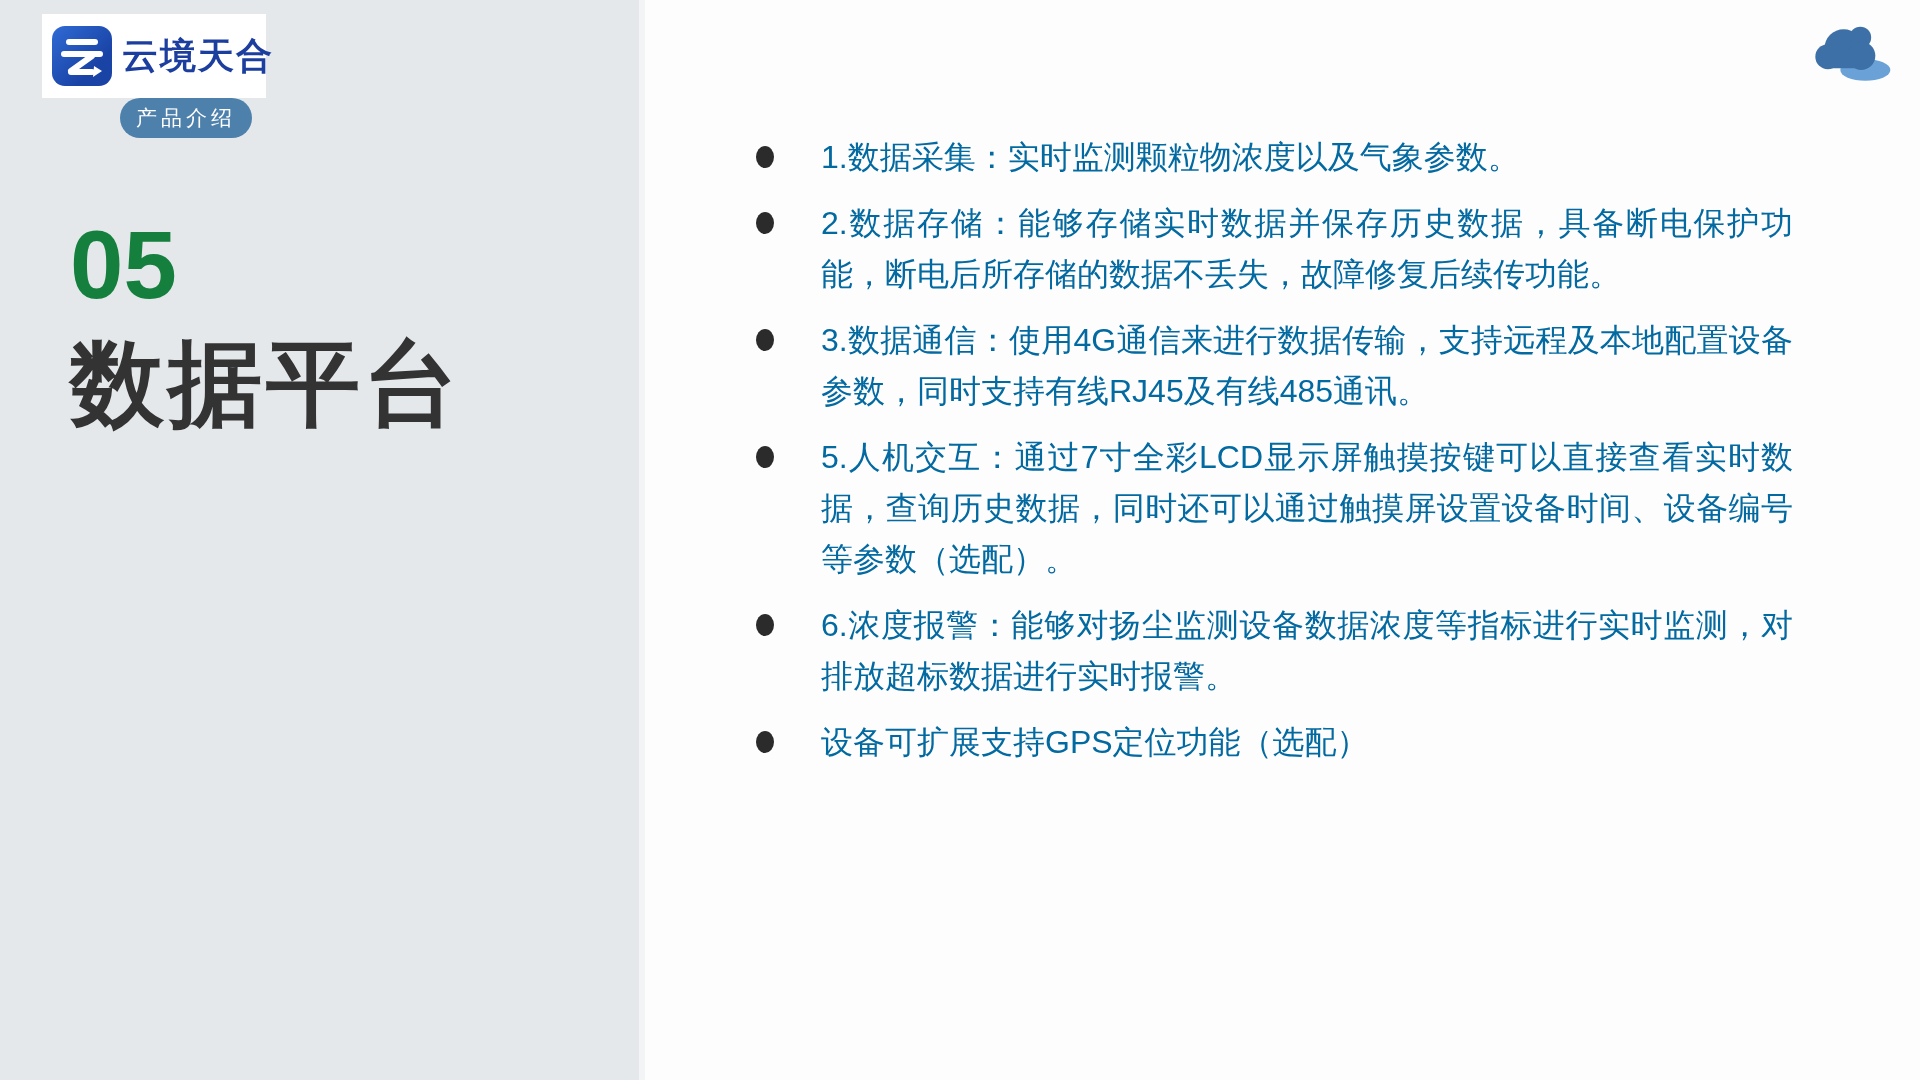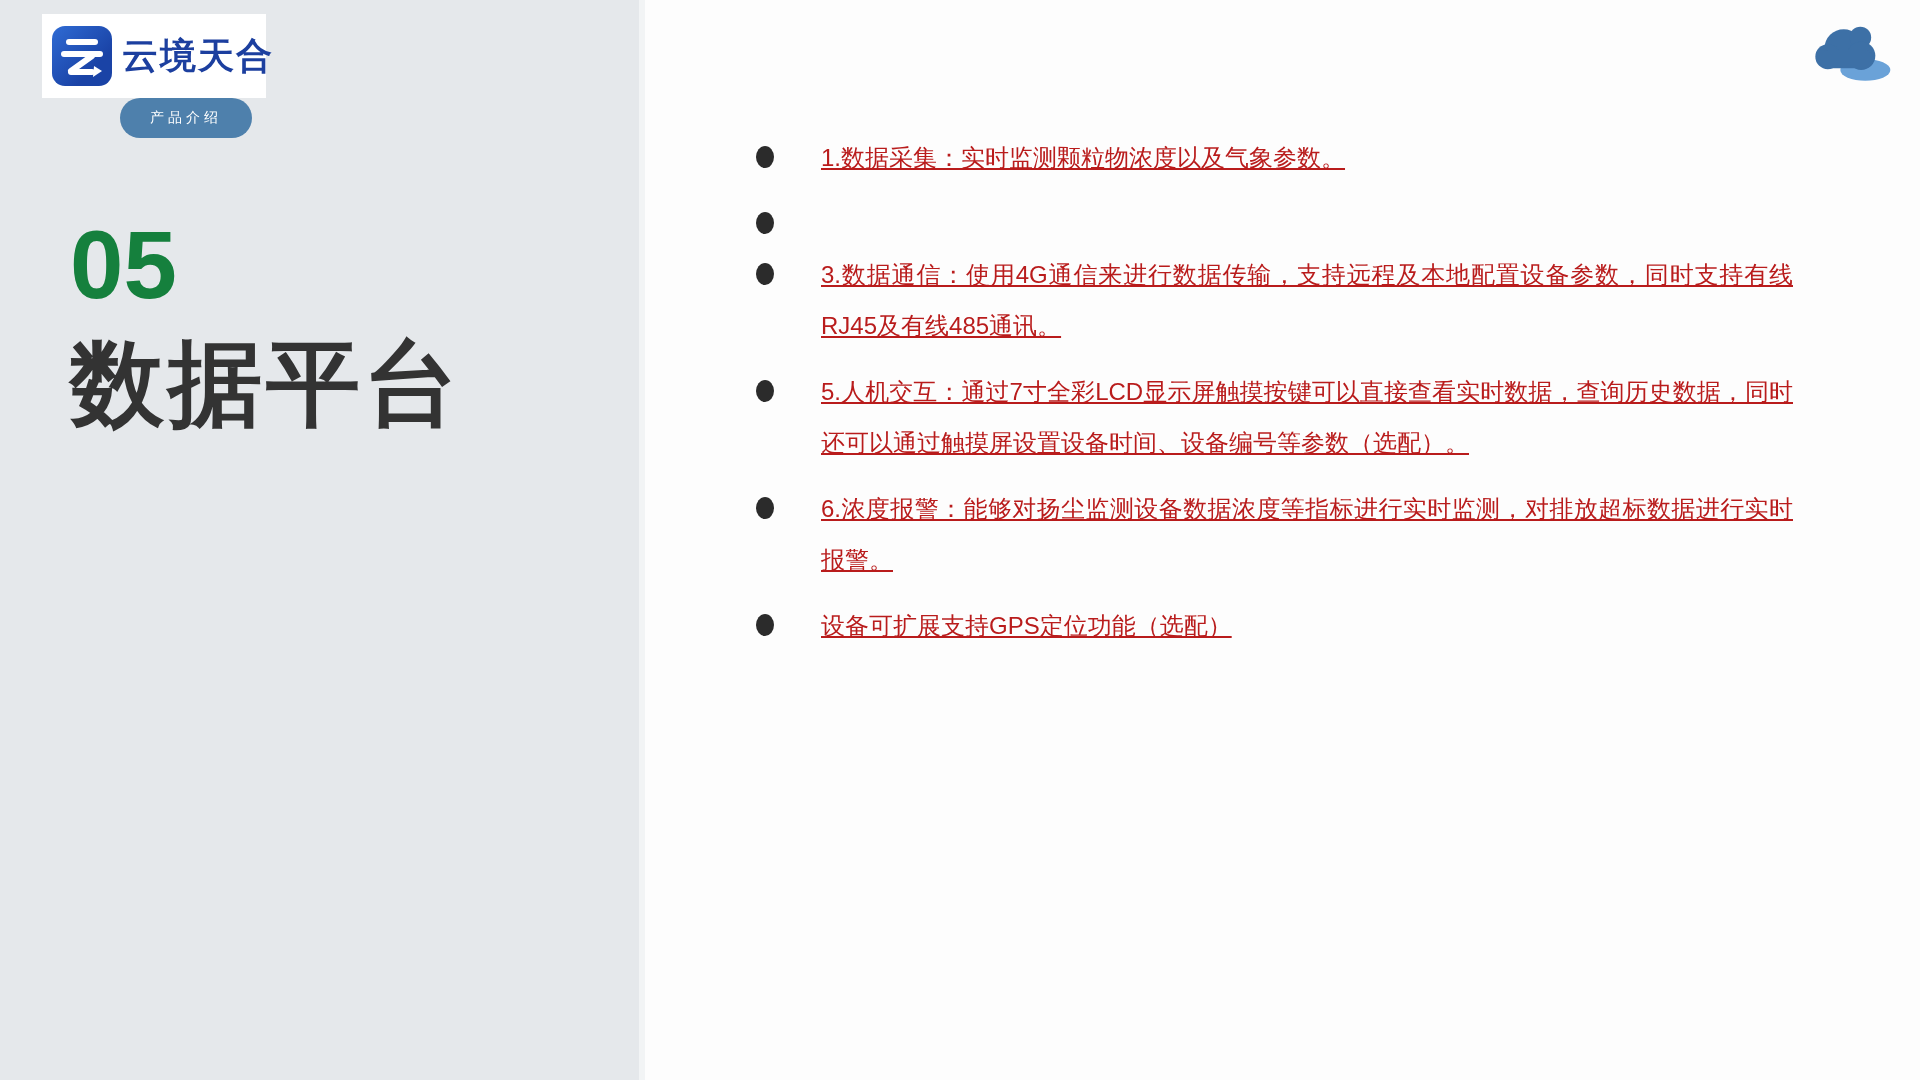--- a/index.html
+++ b/index.html
@@ -47,21 +47,21 @@
     letter-spacing: 2px;
     white-space: nowrap;
   }
   .intro-badge {
     position: absolute;
     left: 120px; top: 98px;
     width: 132px; height: 40px;
     background: #4e80ac;
     border-radius: 21px;
     color: #ffffff;
-    font-size: 14px;
+    font-size: 21px;
     letter-spacing: 4px;
     display: flex; align-items: center; justify-content: center;
   }
   .section-number {
     position: absolute;
     left: 70px; top: 212px;
     font-size: 96px;
     font-weight: bold;
     color: #15803d;
     line-height: 1.1;
@@ -98,25 +98,24 @@
   .bullet-dot {
     flex: 0 0 auto;
     width: 18px; height: 22px;
     border-radius: 50%;
     background: #2b2b2b;
     margin-top: 14px;
     margin-right: 47px;
   }
   .bullet-text {
     width: 972px;
-    font-size: 24px;
+    font-size: 32px;
     line-height: 51px;
-    color: #b91c1c;
+    color: #0369a1;
     text-align: justify;
-    text-decoration: underline;
   }
   
   .cloud-mark {
     position: absolute;
     right: 18px; top: 4px;
     width: 100px; height: 92px;
   }
 </style>
 </head>
 <body>
@@ -148,20 +147,21 @@
 
   <div class="content">
     <ul class="feature-list">
   <li class="feature-item">
     <span class="bullet-dot"></span>
     <span class="bullet-text">1.数据采集：实时监测颗粒物浓度以及气象参数。</span>
   </li>
 
   <li class="feature-item">
     <span class="bullet-dot"></span>
+    <span class="bullet-text">2.数据存储：能够存储实时数据并保存历史数据，具备断电保护功能，断电后所存储的数据不丢失，故障修复后续传功能。</span>
   </li>
 
   <li class="feature-item">
     <span class="bullet-dot"></span>
     <span class="bullet-text">3.数据通信：使用4G通信来进行数据传输，支持远程及本地配置设备参数，同时支持有线RJ45及有线485通讯。</span>
   </li>
 
 
   <li class="feature-item">
     <span class="bullet-dot"></span>

